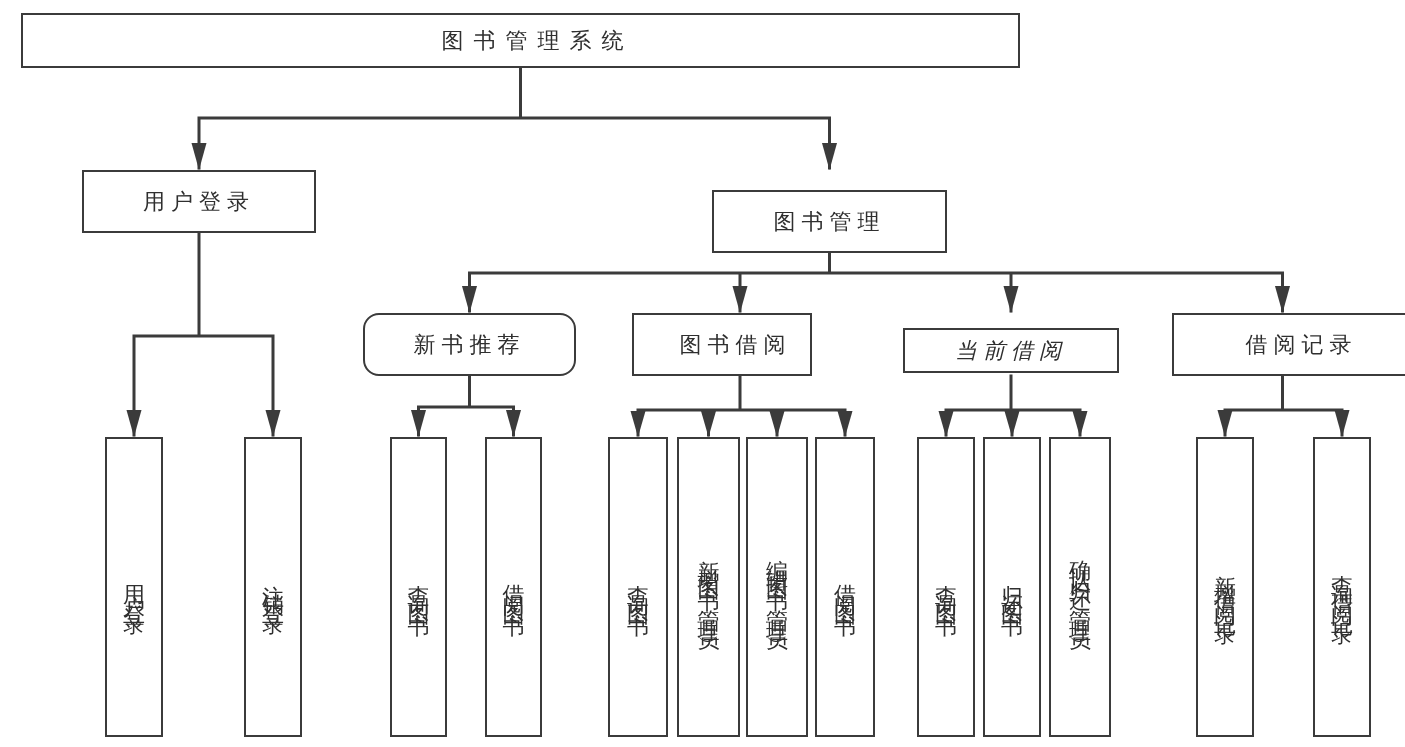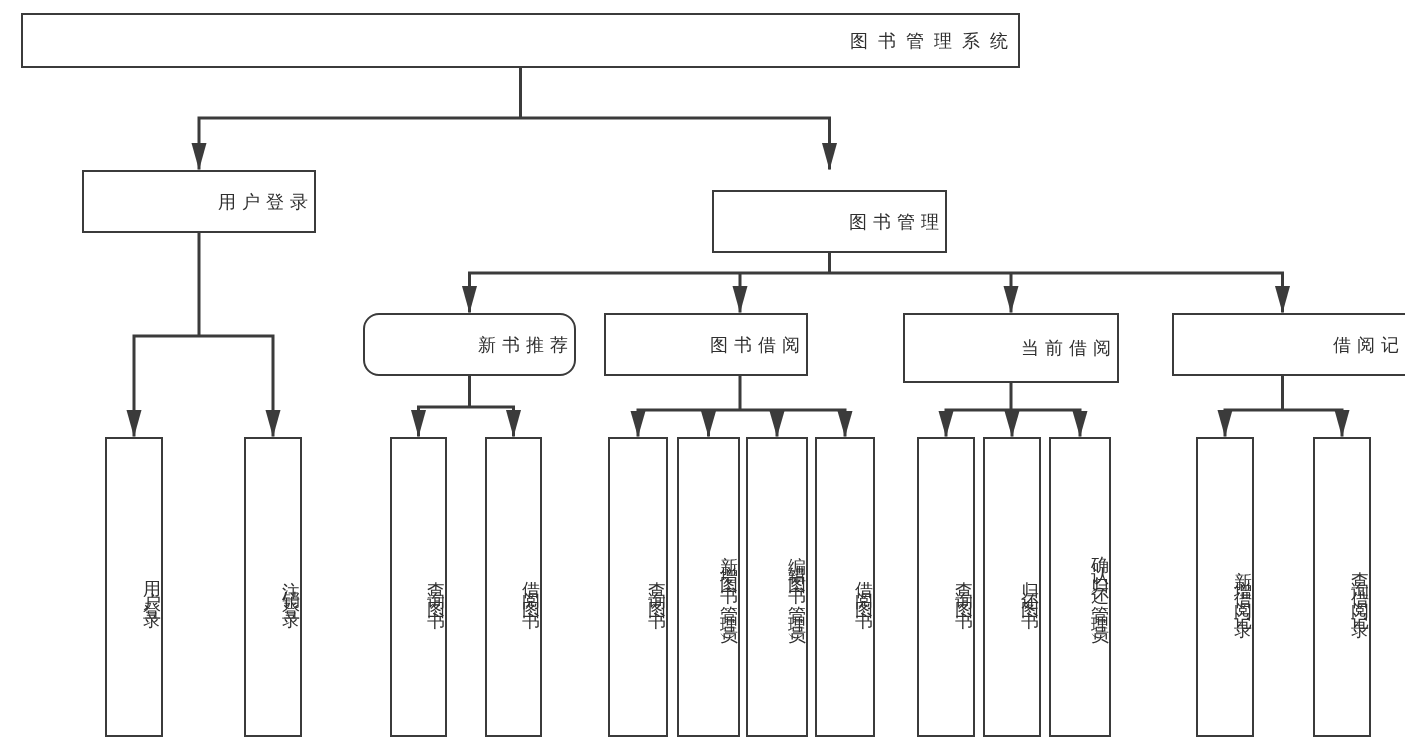--- a/index.html
+++ b/index.html
@@ -30,39 +30,39 @@
     stroke-linecap: square;
   }
   .connectors polygon { fill: var(--line); stroke: none; }
   .node {
     position: absolute;
     box-sizing: border-box;
     border: 2px solid var(--line);
     background: #fff;
     display: flex;
     align-items: center;
-    justify-content: flex-end;
+    justify-content: center;
     color: var(--text);
-    font-size: 18px;
+    font-size: 22px;
   }
   .node .label { letter-spacing: 6px; white-space: nowrap; }
   .node.root .label { letter-spacing: 10px; padding-left: 34px; }
   .node.leaf .label {
     writing-mode: vertical-rl;
     text-orientation: mixed;
     letter-spacing: 10px;
     line-height: 1;
   }
   
   .root        { left: 21px;   top: 13px;  width: 999px; height: 55px; }
   .lvl2-a      { left: 82px;   top: 170px; width: 234px; height: 63px; }
   .lvl2-b      { left: 712px;  top: 170px; width: 235px; height: 63px; margin-top: 20px; }
   .lvl3-a      { left: 363px;  top: 313px; width: 213px; height: 63px; border-radius: 16px; }
-  .lvl3-b      { left: 604px;  top: 313px; width: 204px; height: 63px; padding-left: 27px; }
-  .lvl3-c      { left: 903px;  top: 313px; width: 216px; height: 70px; }
+  .lvl3-b      { left: 632px;  top: 313px; width: 180px; height: 63px; padding-left: 27px; }
+  .lvl3-c      { left: 903px;  top: 328px; width: 216px; height: 45px; font-style: italic; }
   .lvl3-d      { left: 1172px; top: 313px; width: 259px; height: 63px; }
   .leaf        { top: 437px; height: 300px; }
   .leaf-1  { left: 105px;  width: 58px; }
   .leaf-2  { left: 244px;  width: 58px; }
   .leaf-3  { left: 390px;  width: 57px; }
   .leaf-4  { left: 485px;  width: 57px; }
   .leaf-5  { left: 608px;  width: 60px; }
   .leaf-6  { left: 677px;  width: 63px; }
   .leaf-7  { left: 746px;  width: 62px; }
   .leaf-8  { left: 815px;  width: 60px; }

